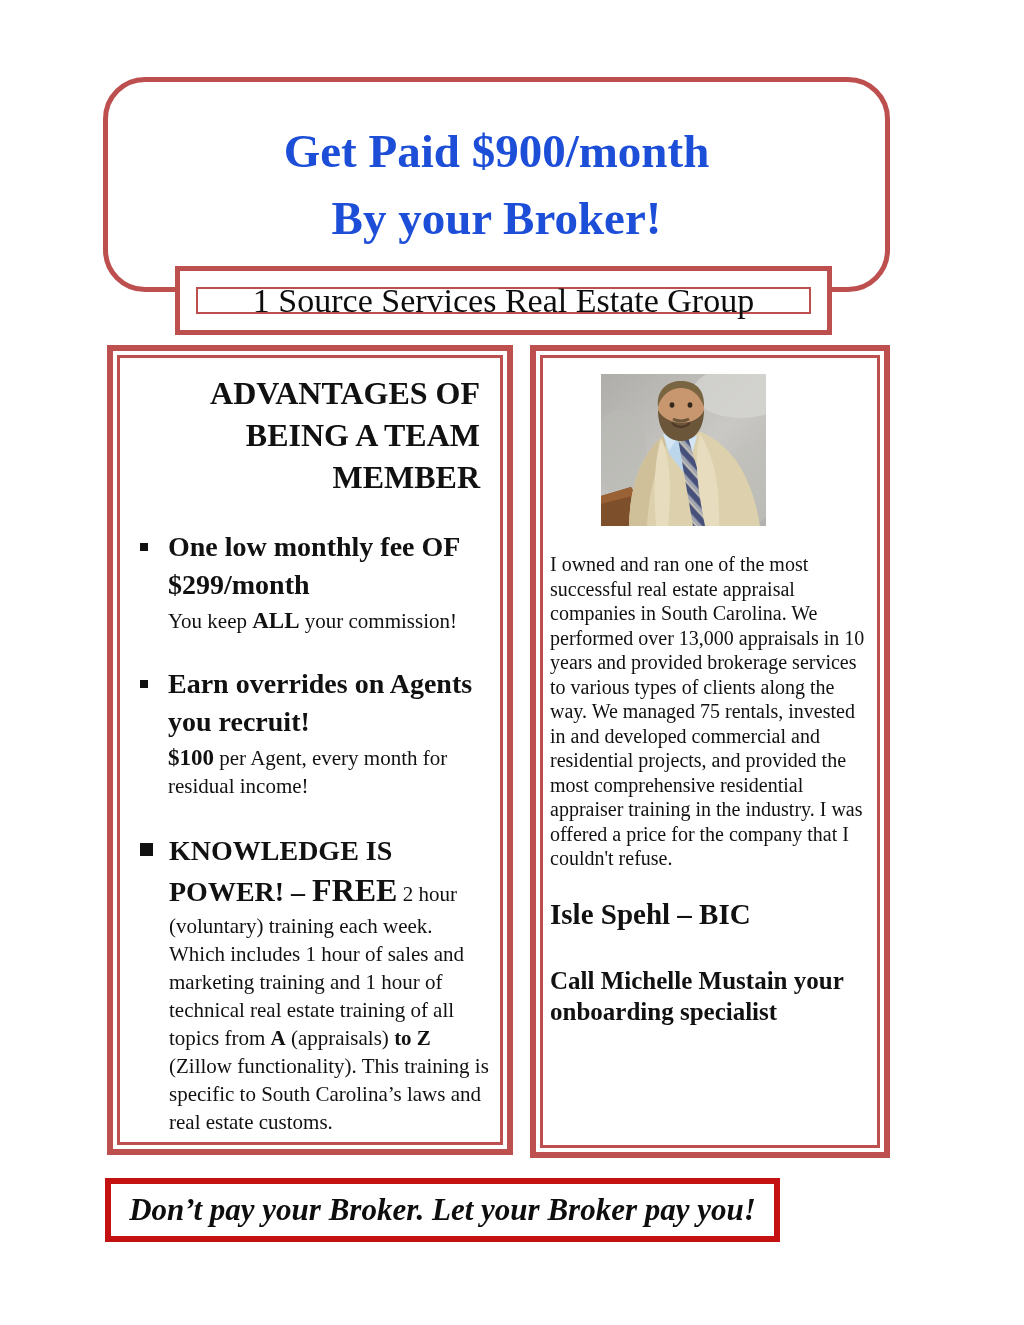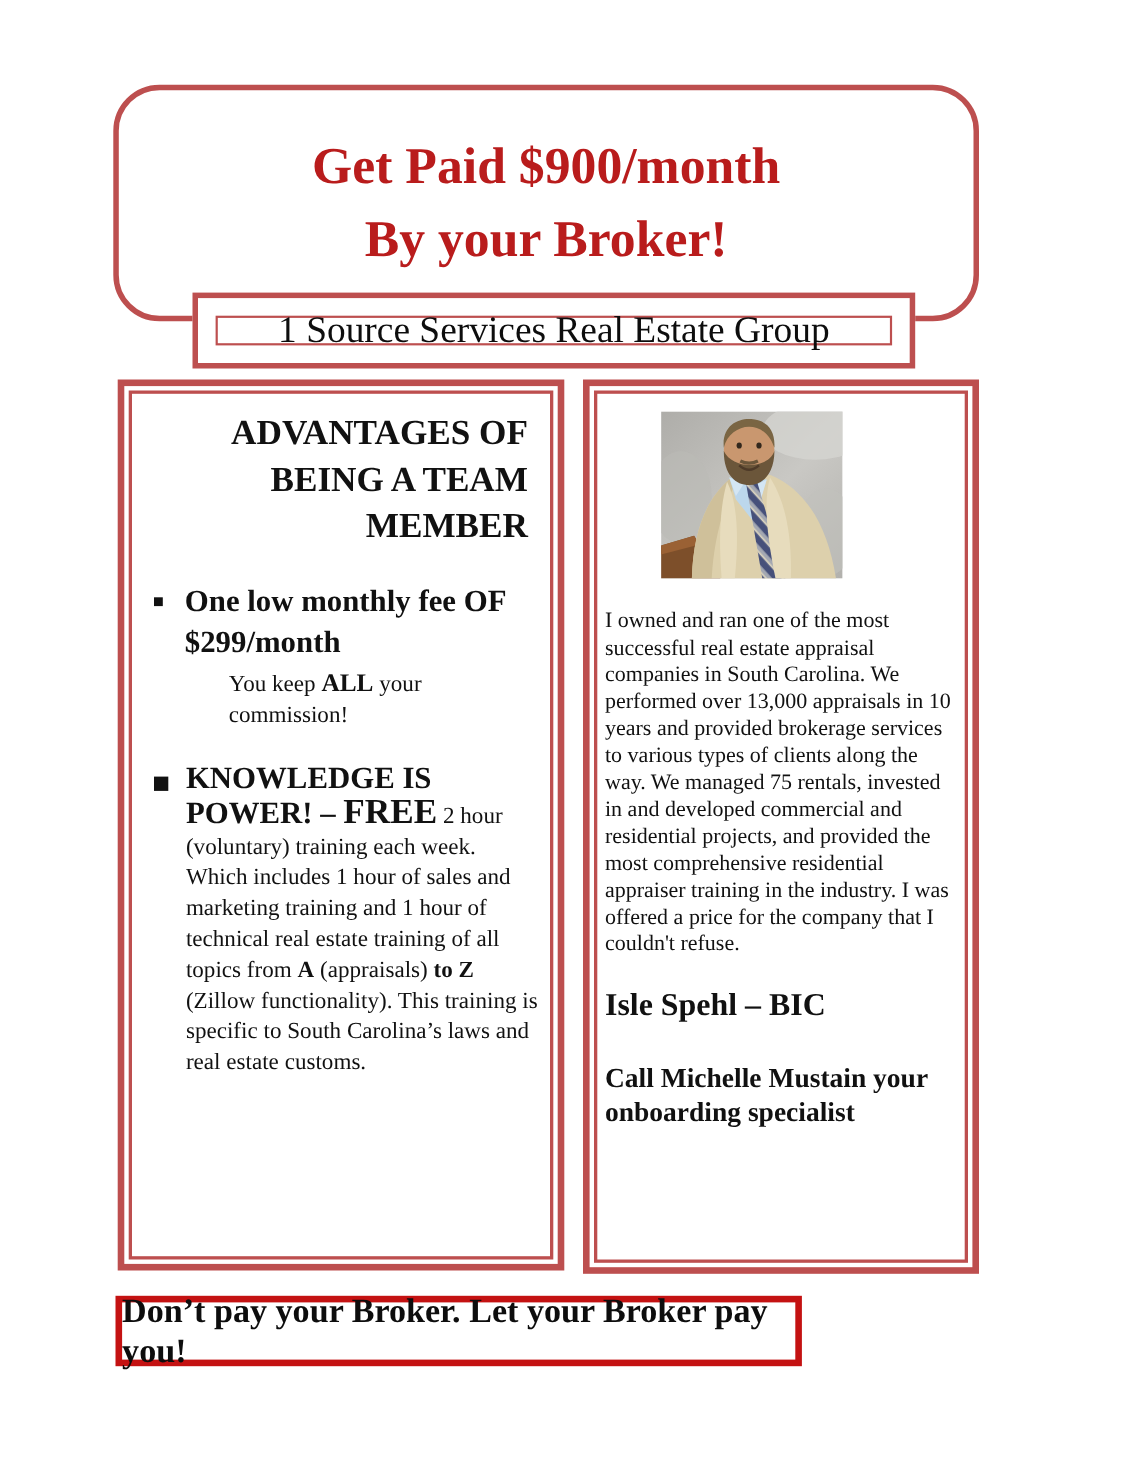--- a/index.html
+++ b/index.html
@@ -7,21 +7,21 @@
     position:relative; width:1024px; height:1325px; background:#ffffff;
     font-family:"Liberation Serif", serif; color:#111; overflow:hidden;
   }
 
   
   .header-box {
     position:absolute; left:103px; top:77px; width:787px; height:215px;
     border:5px solid #bd4f4f; border-radius:42px; box-sizing:border-box;
     display:flex; align-items:center; justify-content:center; background:#fff;
   }
-  .header-title { text-align:center; font-weight:bold; font-size:47px; line-height:67px; color:#b91c1c; }
+  .header-title { text-align:center; font-weight:bold; font-size:47px; line-height:67px; color:#1d4ed8; }
 
   .subtitle-box {
     position:absolute; left:175px; top:266px; width:657px; height:69px;
     background:#ffffff; border:5px solid #bd4f4f; box-sizing:border-box; padding:16px;
   }
   .subtitle-inner {
     border:2px solid #bd4f4f; width:100%; height:100%; box-sizing:border-box;
     display:flex; align-items:center; justify-content:center; font-size:34px; color:#0d0d0d;
   }
 
@@ -31,38 +31,38 @@
   .panel-left  { left:107px; top:345px; width:406px; height:810px; }
   .panel-right { left:530px; top:345px; width:360px; height:813px; }
 
   
   .adv-heading { font-size:32px; font-weight:bold; text-align:right; line-height:42px; margin:14px 20px 0; }
   .bullet { display:flex; margin:30px 10px 0 20px; }
   .bullet .marker { flex:none; width:8px; height:8px; background:#111; margin:15px 20px 0 0; }
   .bullet.big .marker { width:13px; height:13px; margin-top:13px; margin-right:16px; }
   .bullet-body { flex:1; }
   .bullet-title { font-size:28px; font-weight:bold; line-height:38px; }
-  .bullet-sub { font-size:21px; line-height:28px; margin-top:3px;margin-left:40px; }
+  .bullet-sub { font-size:21px; line-height:28px; margin-top:3px; }
   .bullet-sub b { font-size:23px; }
   .rich { font-size:21px; line-height:28px; }
-  .rich .rich-title { font-size:28px; font-weight:bold; line-height:30px; }
+  .rich .rich-title { font-size:28px; font-weight:bold; line-height:41px; }
   .rich .rich-free { font-size:32px; font-weight:bold; }
 
   
   .photo { display:block; margin:16px 0 0 58px; }
   .bio-para { font-size:20px; line-height:24.5px; margin:26px 5px 0 7px; }
   .bio-para.second { margin-top:30px; }
   .broker-name { font-size:29px; font-weight:bold; margin:27px 5px 0 7px; }
   .contact-block { font-size:25px; font-weight:bold; line-height:31px; margin:34px 5px 0 7px; }
 
   
   .footer-banner {
-    position:absolute; left:105px; top:1178px; width:624px; height:64px;
+    position:absolute; left:105px; top:1178px; width:675px; height:64px;
     border:6px solid #c41212; box-sizing:border-box; background:#fff;
-    display:flex; align-items:center; justify-content:center;
+    display:flex; align-items:center; justify-content:center;font-style:italic;
   }
   .footer-tagline { font-size:31px; font-weight:bold; color:#0d0d0d; }
 </style>
 </head>
 <body>
 
 <div class="page">
 
   <div class="header-box">
     <div class="header-title">
@@ -80,20 +80,27 @@
       <div class="adv-heading">ADVANTAGES OF BEING A TEAM MEMBER</div>
 
       <div class="bullet">
         <span class="marker"></span>
         <div class="bullet-body">
           <div class="bullet-title">One low monthly fee OF $299/month</div>
           <div class="bullet-sub"><span>You keep </span><b>ALL</b><span> your commission!</span></div>
         </div>
       </div>
 
+      <div class="bullet">
+        <span class="marker"></span>
+        <div class="bullet-body">
+          <div class="bullet-title">Earn overrides on Agents you recruit!</div>
+          <div class="bullet-sub"><b>$100</b><span> per Agent, every month for residual income!</span></div>
+        </div>
+      </div>
 
       <div class="bullet big">
         <span class="marker"></span>
         <div class="bullet-body rich"><span class="rich-title">KNOWLEDGE IS POWER! – </span><span class="rich-free">FREE</span><span> 2 hour (voluntary) training each week. Which includes 1 hour of sales and marketing training and 1 hour of technical real estate training of all topics from </span><b>A</b><span> (appraisals) </span><b>to Z</b><span> (Zillow functionality). This training is specific to South Carolina’s laws and real estate customs.</span></div>
       </div>
     </div>
   </div>
 
   <div class="panel panel-right">
     <div class="panel-inner">

